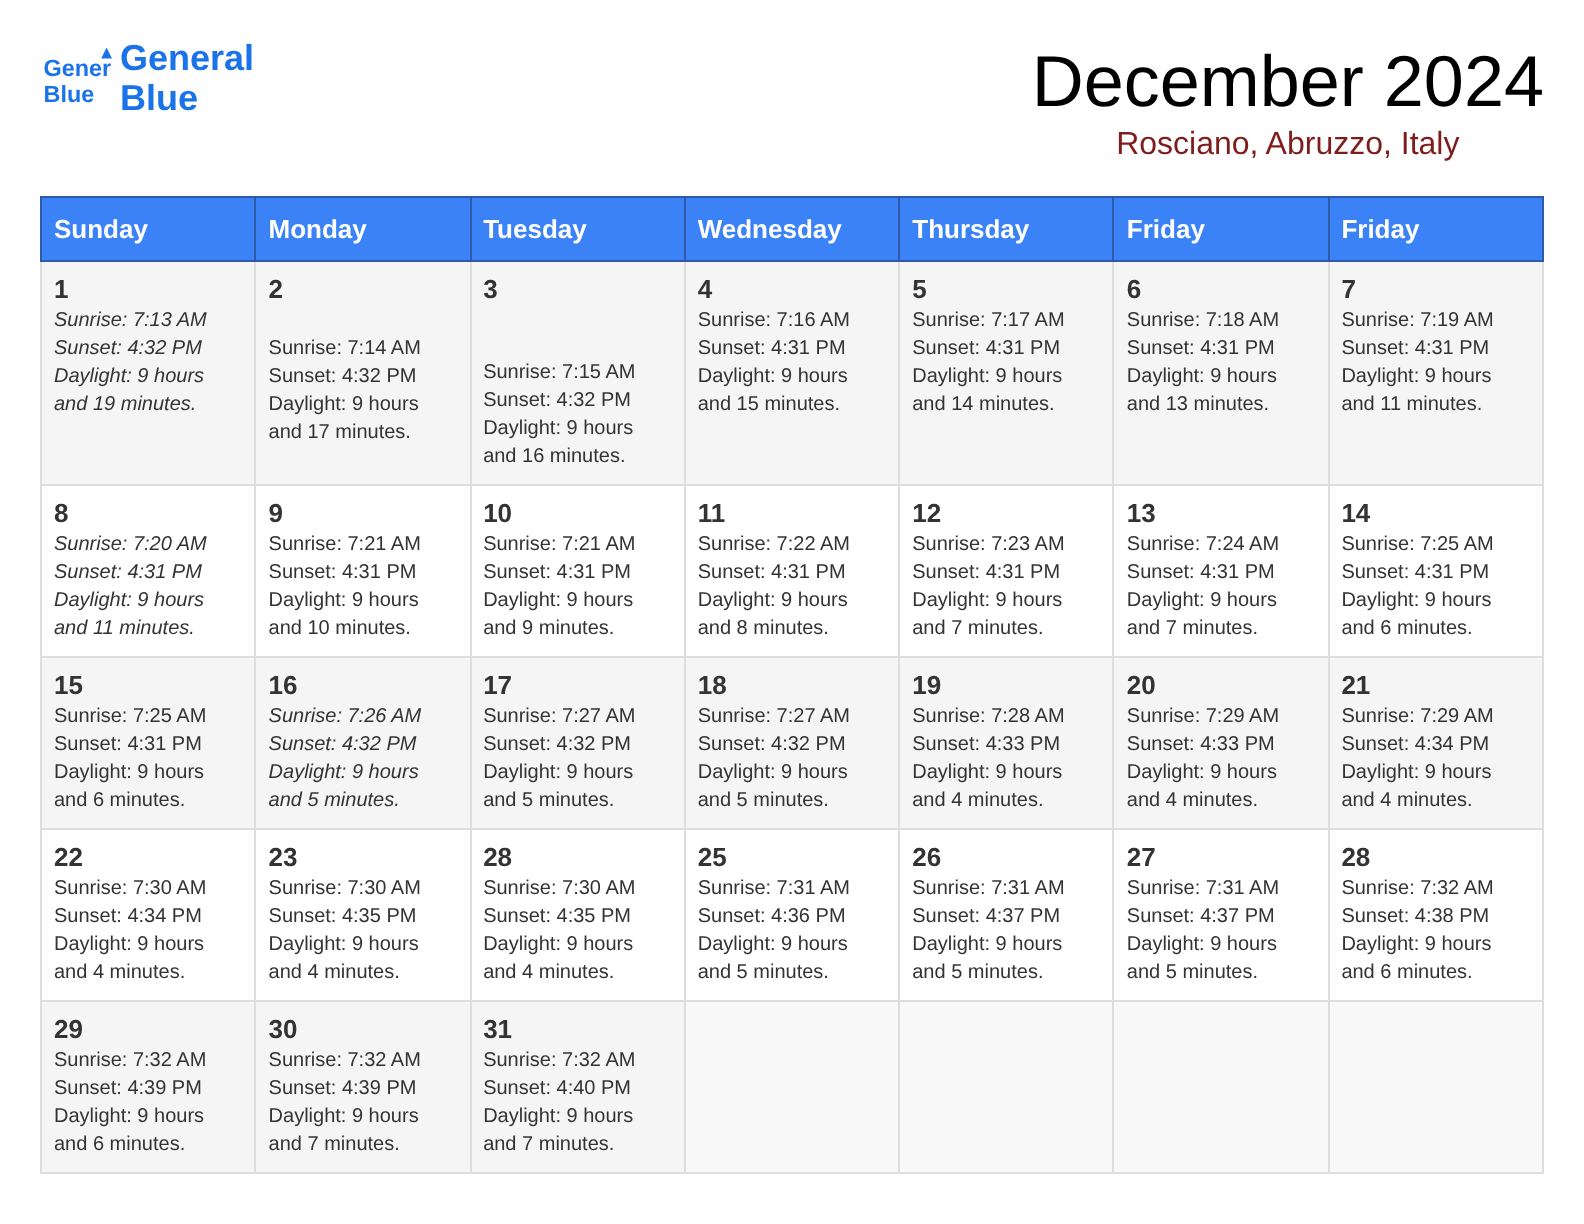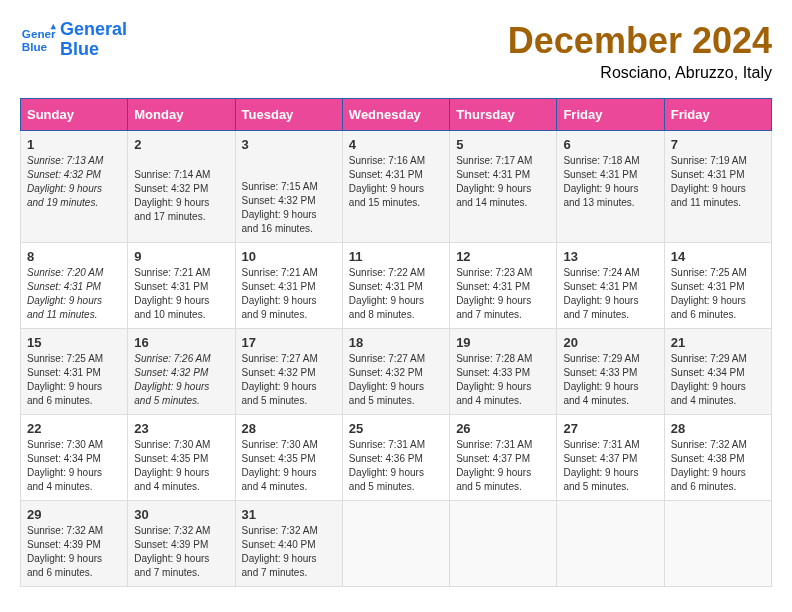--- a/index.html
+++ b/index.html
@@ -27,35 +27,36 @@
       line-height: 1.1;
     }
     .logo-text span { color: #1a73e8; }
     .logo-icon {
       width: 36px;
       height: 36px;
     }
     .title-block { text-align: right; }
     .month-title {
       font-size: 36px;
-      font-weight: 700;
-      color: #a16207;
+      font-weight: 400;
+      color: #000000;
     }
     .location {
       font-size: 16px;
-      color: #000000;
+      color: #7f1d1d;
       margin-top: 2px;
+      text-align: center;
     }
     table {
       width: 100%;
       border-collapse: collapse;
       table-layout: fixed;
     }
     thead tr {
-      background-color: #ec4899;
+      background-color: #3b82f6;
     }
     thead th {
       color: #fff;
       font-size: 13px;
       font-weight: 600;
       padding: 8px 6px;
       text-align: left;
       border: 1px solid #2f5aaa;
     }
     tbody tr {

